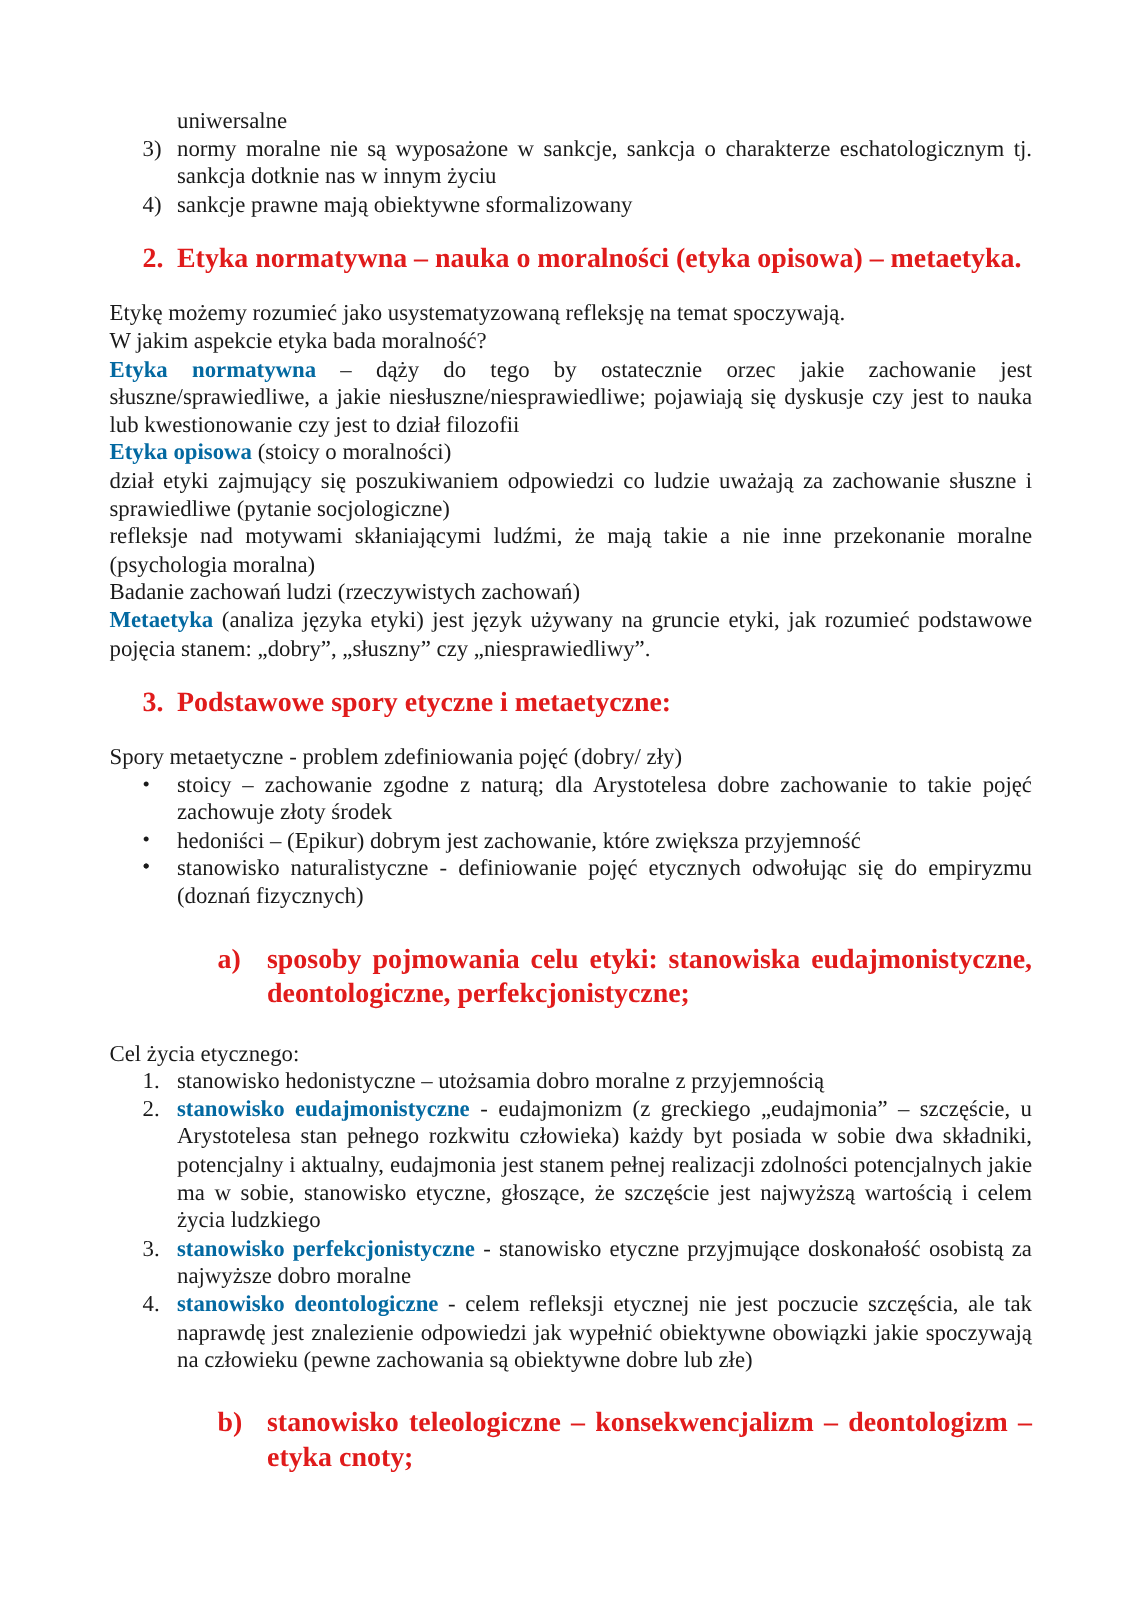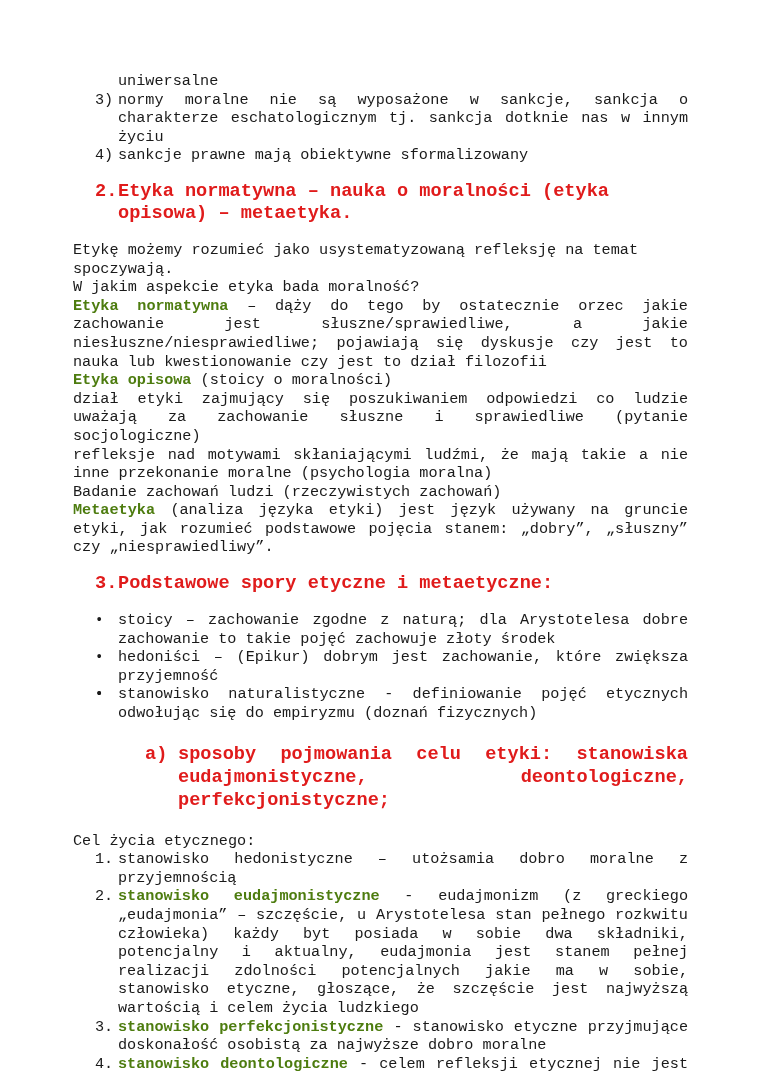--- a/index.html
+++ b/index.html
@@ -1,20 +1,20 @@
 <!DOCTYPE html>
 <html><head>
 <meta charset="utf-8">
 <style>
   html, body { margin: 0; padding: 0; background: #ffffff; }
   body { width: 760px; height: 1075px; overflow: hidden; position: relative; }
   .page {
     position: absolute; left: 0; top: 0; width: 760px; height: 1075px;
     background: #ffffff;
-    font-family: Liberation Mono, monospace;
+    font-family: Liberation Serif, serif;
     font-size: 15.2px; line-height: 18.6px; color: #1a1a1a;
   }
   .content { position: absolute; left: 73px; top: 72px; width: 615px; }
   .just { text-align: justify; text-align-last: left; }
   .p { margin: 0; }
   .ol-num { position: relative; padding-left: 45px; margin: 0; }
   .ol-num .num { position: absolute; left: 22px; top: 0; }
   .cont { padding-left: 45px; margin: 0; }
   .h2 {
     color: #e01b1b; font-weight: bold; font-size: 18.6px; line-height: 22px;
@@ -23,21 +23,21 @@
   .h2 .num { position: absolute; left: 22px; top: 0; }
   .h3 {
     color: #e01b1b; font-weight: bold; font-size: 18.6px; line-height: 23px;
     position: relative; padding-left: 105px; margin: 0; text-align: justify; text-align-last: left;
   }
   .h3 .num { position: absolute; left: 72px; top: 0; }
   .bullet { position: relative; padding-left: 45px; margin: 0; }
   .bullet .dot { position: absolute; left: 22px; top: 0; font-size: 14px; }
   .nlist { position: relative; padding-left: 45px; margin: 0; }
   .nlist .num { position: absolute; left: 22px; top: 0; }
-  b { font-weight: bold; color: #4d7c0f; }
+  b { font-weight: bold; color: #0369a1; }
   .sp-h2-before { height: 16px; }
   .sp-h2-after { height: 16px; }
 </style>
 </head>
 <body>
 
 <div class="page">
   <div class="content">
 
     <p class="cont">uniwersalne</p>
@@ -66,20 +66,21 @@
     <p class="p">Badanie zachowań ludzi (rzeczywistych zachowań)</p>
     <p class="p just"><b>Metaetyka</b><span> (analiza języka etyki) jest język używany na gruncie etyki, jak rozumieć podstawowe pojęcia stanem: „dobry”, „słuszny” czy „niesprawiedliwy”.</span></p>
 
     <div class="sp-h2-before"></div>
     <h2 class="h2">
       <span class="num">3.</span>
       <span>Podstawowe spory etyczne i metaetyczne:</span>
     </h2>
     <div class="sp-h2-after"></div>
 
+    <p class="p">Spory metaetyczne - problem zdefiniowania pojęć (dobry/ zły)</p>
     <div class="bullet just">
       <span class="dot">•</span>
       <span>stoicy – zachowanie zgodne z naturą; dla Arystotelesa dobre zachowanie to takie pojęć zachowuje złoty środek</span>
     </div>
     <div class="bullet just">
       <span class="dot">•</span>
       <span>hedoniści – (Epikur) dobrym jest zachowanie, które zwiększa przyjemność</span>
     </div>
     <div class="bullet just">
       <span class="dot">•</span>

